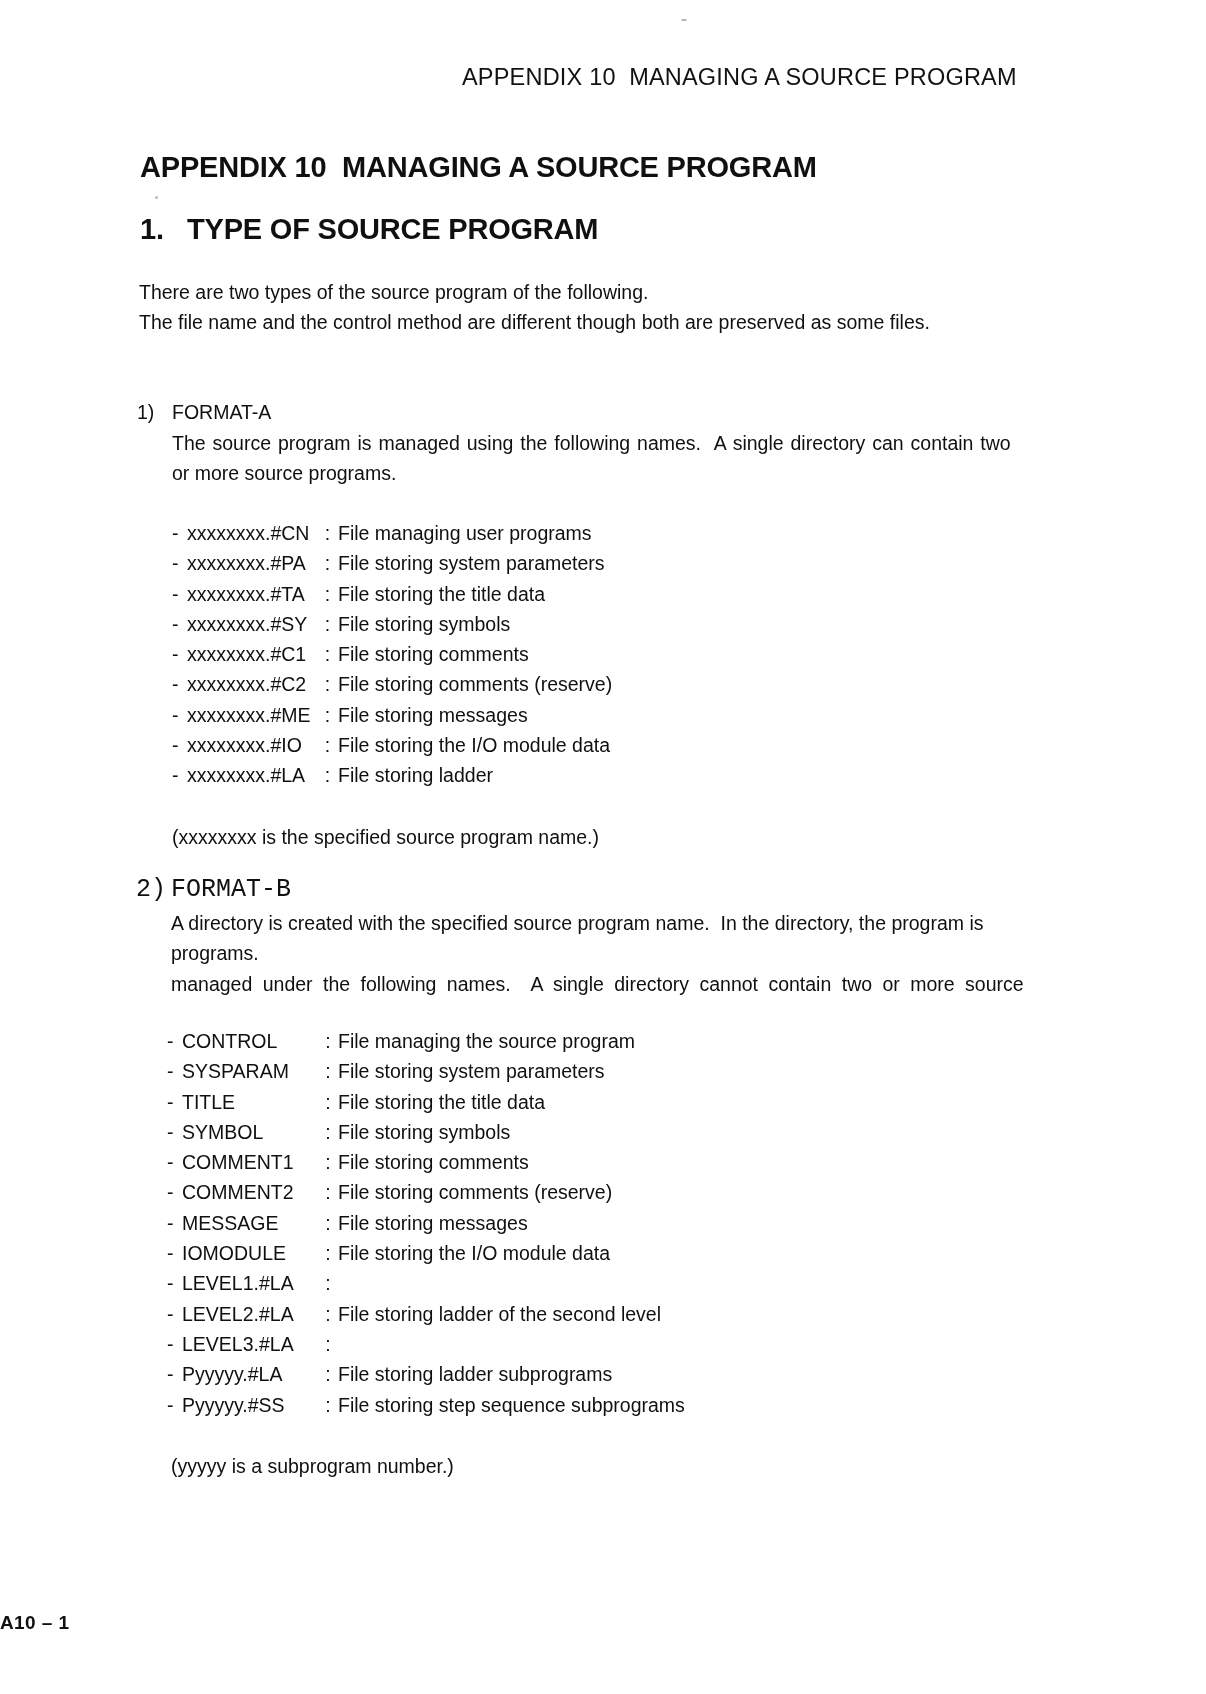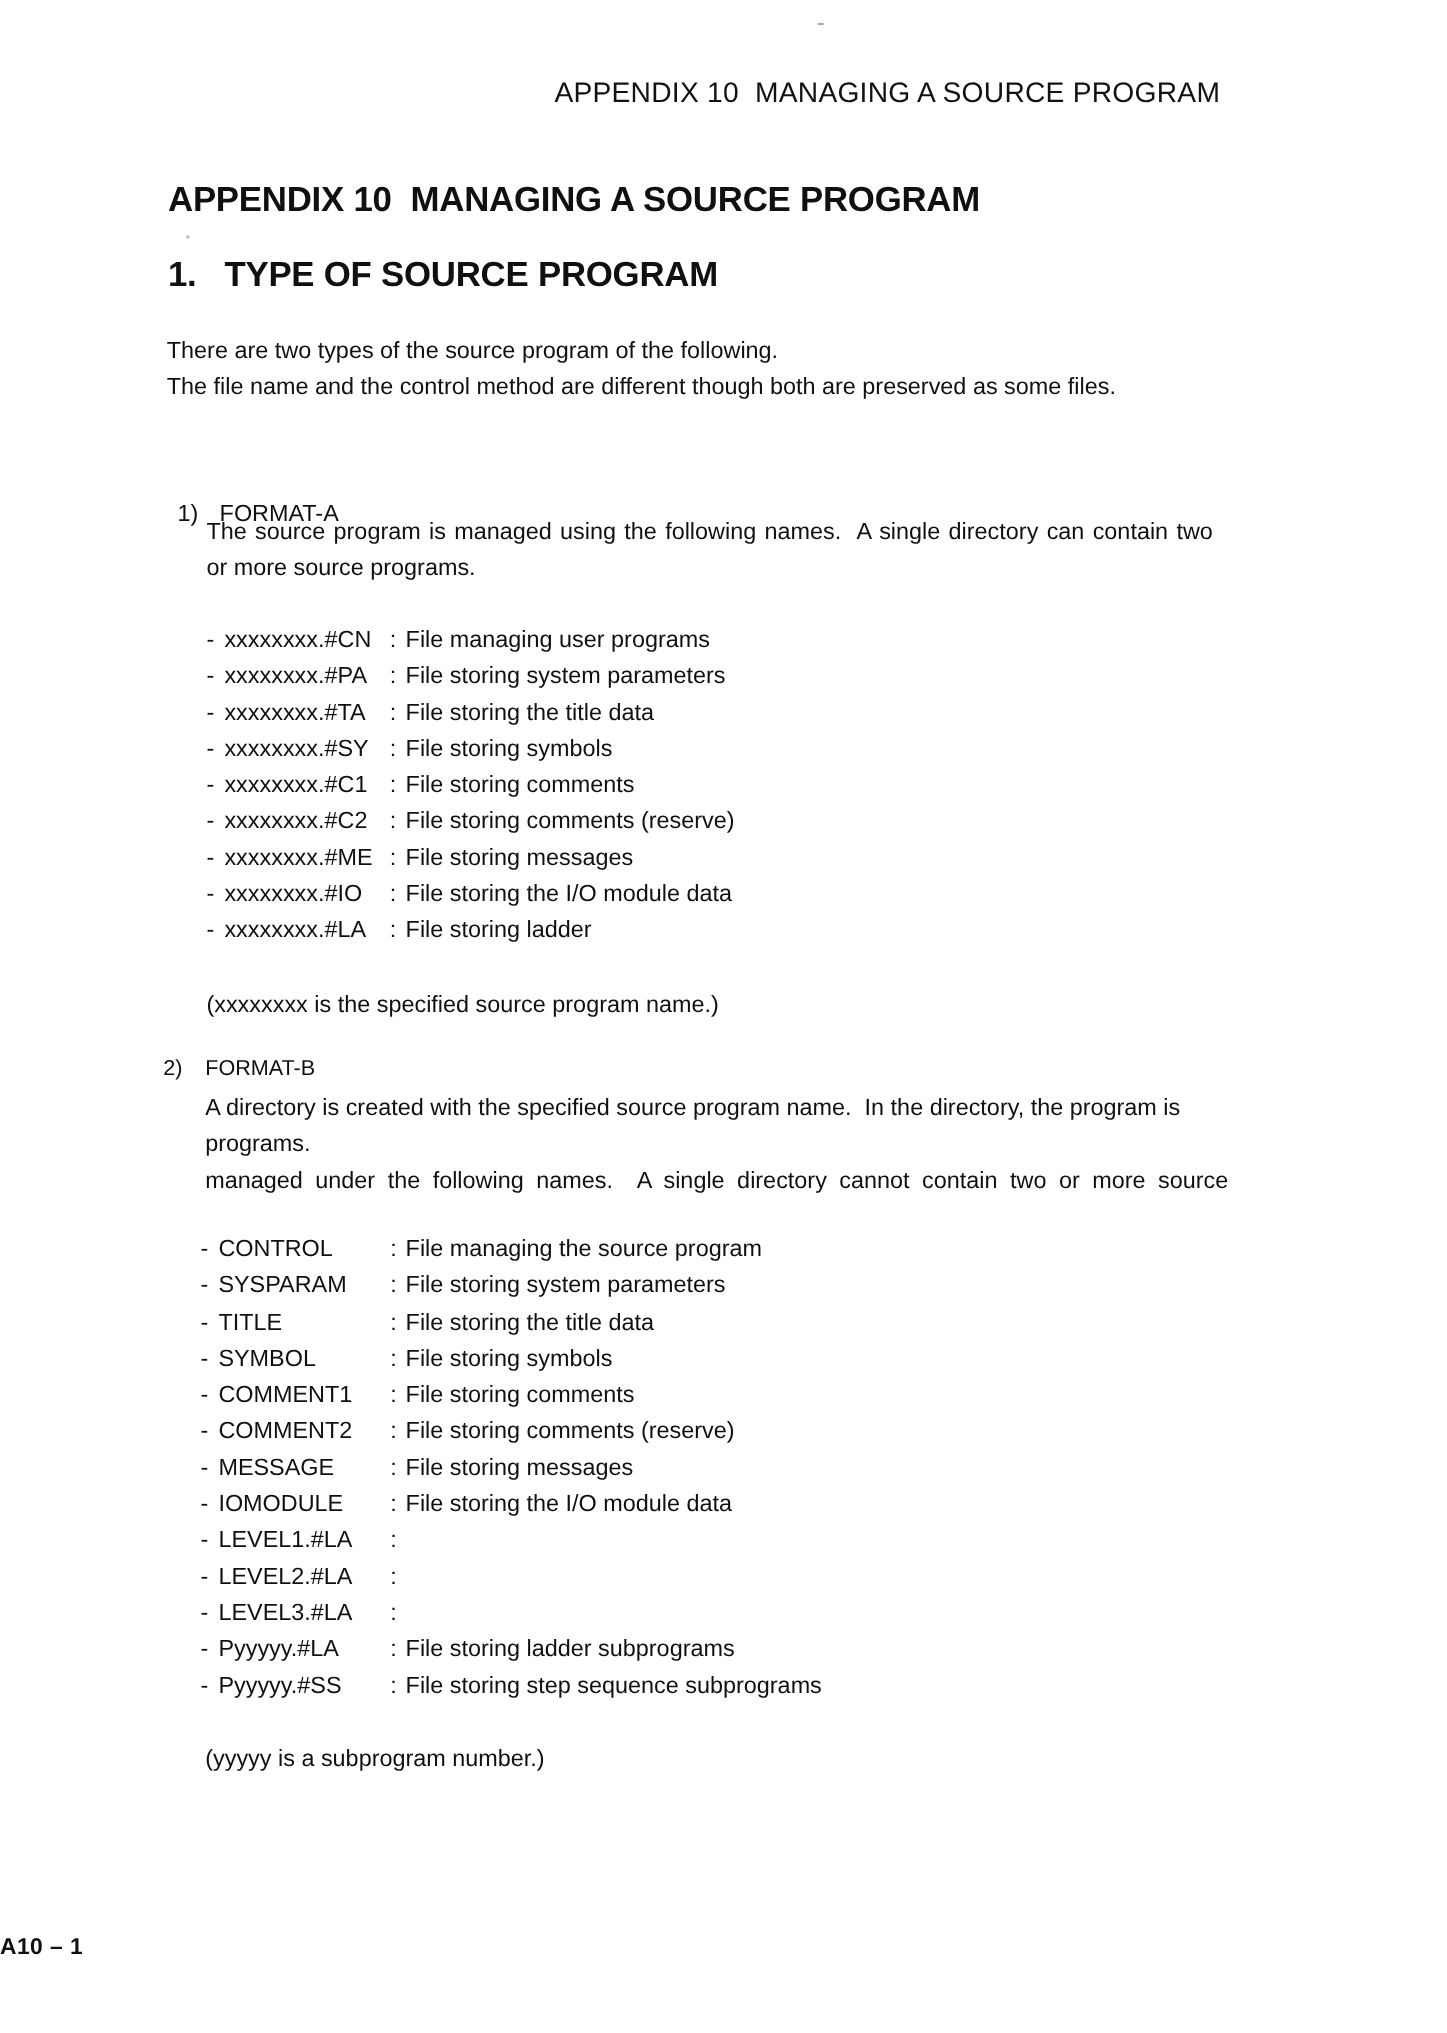--- a/index.html
+++ b/index.html
@@ -25,22 +25,22 @@
   .section-heading {
     top: 211px; left: 140px; margin: 0;
     font-size: 29px; line-height: 36px; font-weight: 700; letter-spacing: -0.2px;
   }
   .sec-num { display: inline-block; width: 47px; }
 
   .para { font-size: 19.5px; line-height: 30.3px; }
   .pline { display: block; }
 
   .intro     { top: 277px; left: 139px; }
-  .fa-heading{ top: 397px; left: 148px; font-size: 19.5px; line-height: 30.3px; margin-top: 16px; }
-  .fb-heading{ top: 875px; left: 136px; font-size: 18px; line-height: 30.3px; }
+  .fa-heading{ top: 397px; left: 137px; font-size: 19.5px; line-height: 30.3px; }
+  .fb-heading{ top: 875px; left: 136px; font-size: 25px; line-height: 30.3px; font-family: Liberation Mono, monospace; }
   .item-num  { display: inline-block; width: 35px; }
   .fa-para   { top: 428px; left: 172px; }
   .fb-para   { top: 908px; left: 171px; }
 
   .file-list {}
   .fa-list { top: 518px;  left: 172px; }
   .fb-list { top: 1026px; left: 167px; }
   .file-row {
     display: grid; height: 30.3px; line-height: 30.3px; font-size: 19.5px;
     align-items: baseline;
@@ -210,20 +210,21 @@
       </div>
     <div class="file-row">
         <span class="cell bullet" data-bind="symbols.bullet">-</span>
         <span class="cell fname" data-bind="format_b.files.8.name">LEVEL1.#LA</span>
         <span class="cell colon" data-bind="symbols.colon">:</span>
       </div>
     <div class="file-row">
         <span class="cell bullet" data-bind="symbols.bullet">-</span>
         <span class="cell fname" data-bind="format_b.files.9.name">LEVEL2.#LA</span>
         <span class="cell colon" data-bind="symbols.colon">:</span>
+        <span class="cell fdesc" data-bind="format_b.files.9.desc">File storing ladder of the second level</span>
       </div>
     <div class="file-row">
         <span class="cell bullet" data-bind="symbols.bullet">-</span>
         <span class="cell fname" data-bind="format_b.files.10.name">LEVEL3.#LA</span>
         <span class="cell colon" data-bind="symbols.colon">:</span>
       </div>
     <div class="file-row">
         <span class="cell bullet" data-bind="symbols.bullet">-</span>
         <span class="cell fname" data-bind="format_b.files.11.name">Pyyyyy.#LA</span>
         <span class="cell colon" data-bind="symbols.colon">:</span>

